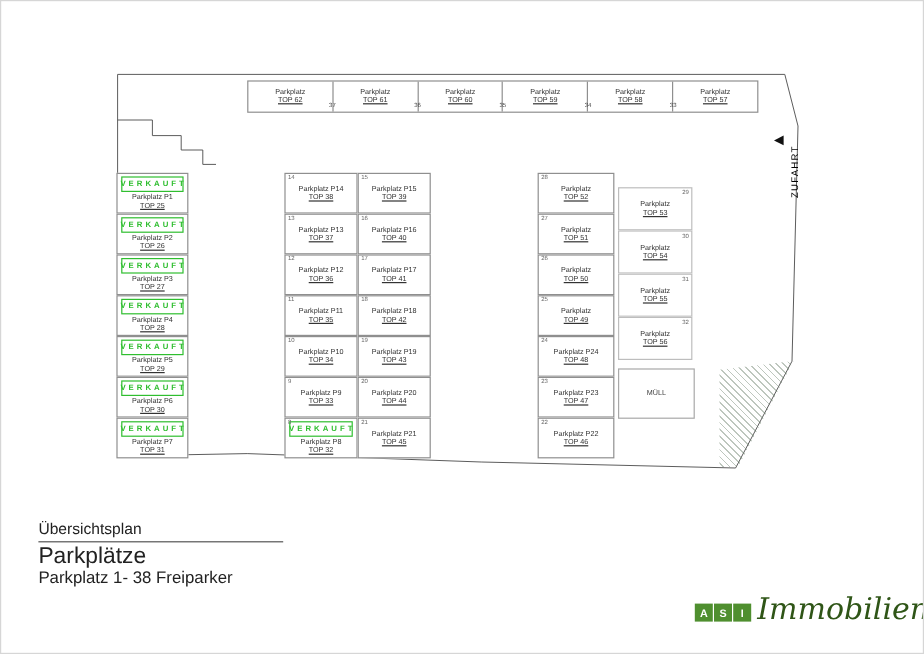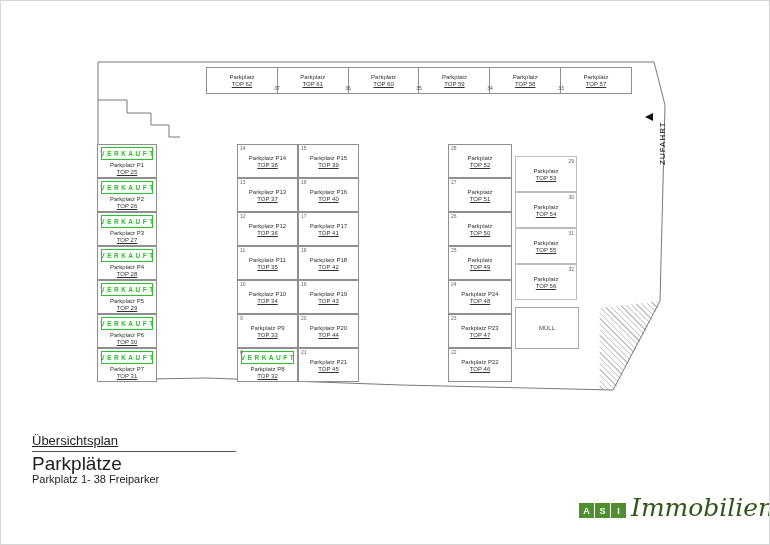--- a/index.html
+++ b/index.html
@@ -54,23 +54,23 @@
   .muell { position:absolute; left:514px; top:306px; width:64px; height:42px;
            border:0.5px solid #a8a8a8; display:flex; align-items:center; justify-content:center;
            background:#fff; }
   .muell span { font-size:6px; color:#444; }
   .hatch { position:absolute; left:593px; top:298px; width:70px; height:92px;
            background:repeating-linear-gradient(45deg, transparent 0 3px, rgba(110,130,110,0.45) 3px 4px);
            clip-path:polygon(8% 10%, 96% 2%, 30% 98%, 8% 98%); }
 
   
   .tb-title { position:absolute; left:31px; top:432px; width:204px; font-size:13px;
-              color:#222; border-bottom:1px solid #555; padding-bottom:3px;text-decoration:underline; }
+              color:#222; border-bottom:1px solid #555; padding-bottom:3px; }
   .tb-sub   { position:absolute; left:31px; top:452px; font-size:19px; color:#222; }
-  .tb-note  { position:absolute; left:31px; top:472px; font-size:11px; color:#222; }
+  .tb-note  { position:absolute; left:31px; top:472px; font-size:14px; color:#222; }
 
   
   .logo { position:absolute; left:578px; top:495px; display:flex; align-items:flex-end; height:22px; }
   .logo-sq { width:15px; height:15px; background:#4f8f2f; color:#fff; font-size:9px; font-weight:bold;
              display:flex; align-items:center; justify-content:center; margin-right:1px;
              align-self:flex-end; }
   .logo-name { font-family:"DejaVu Serif", serif; font-style:italic; font-size:25px; line-height:20px;
                color:#2f5517; margin-left:4px; white-space:nowrap; }
 </style>
 </head>

